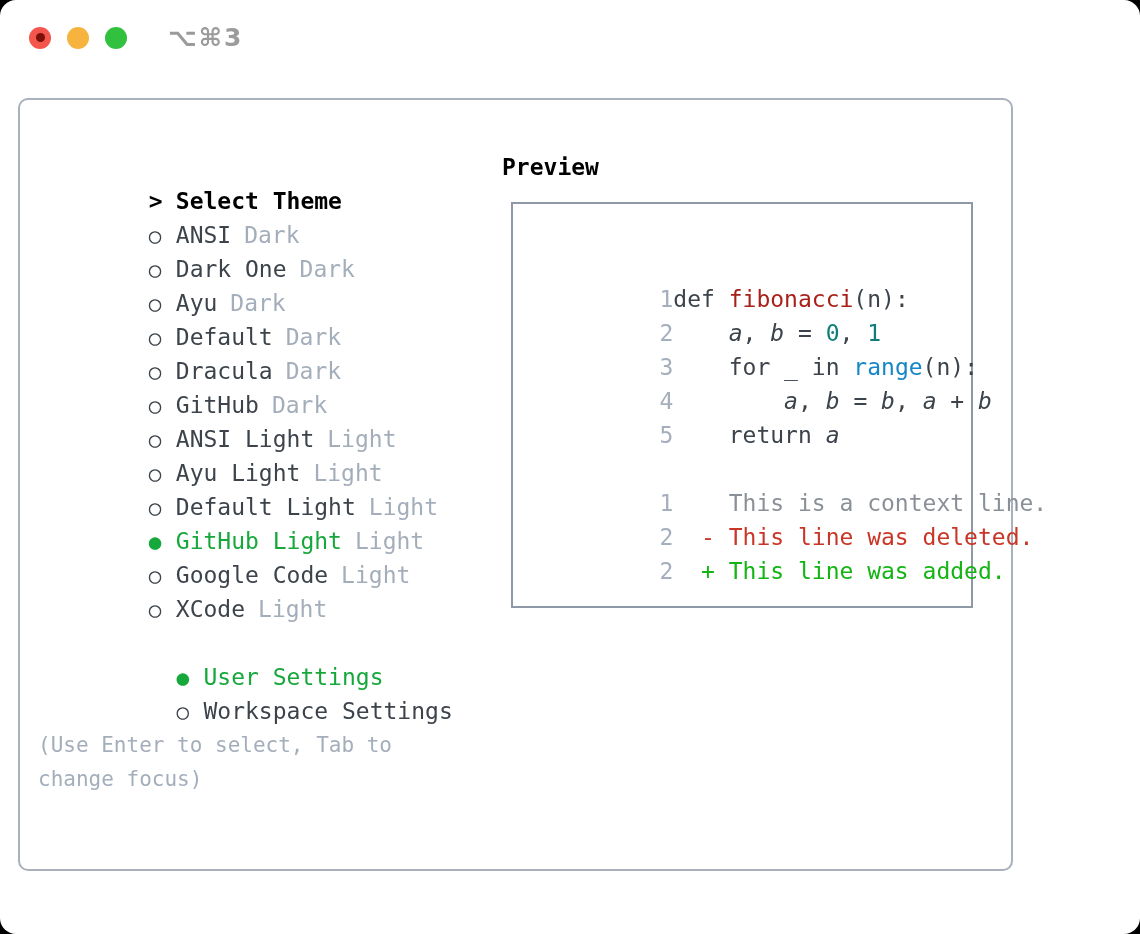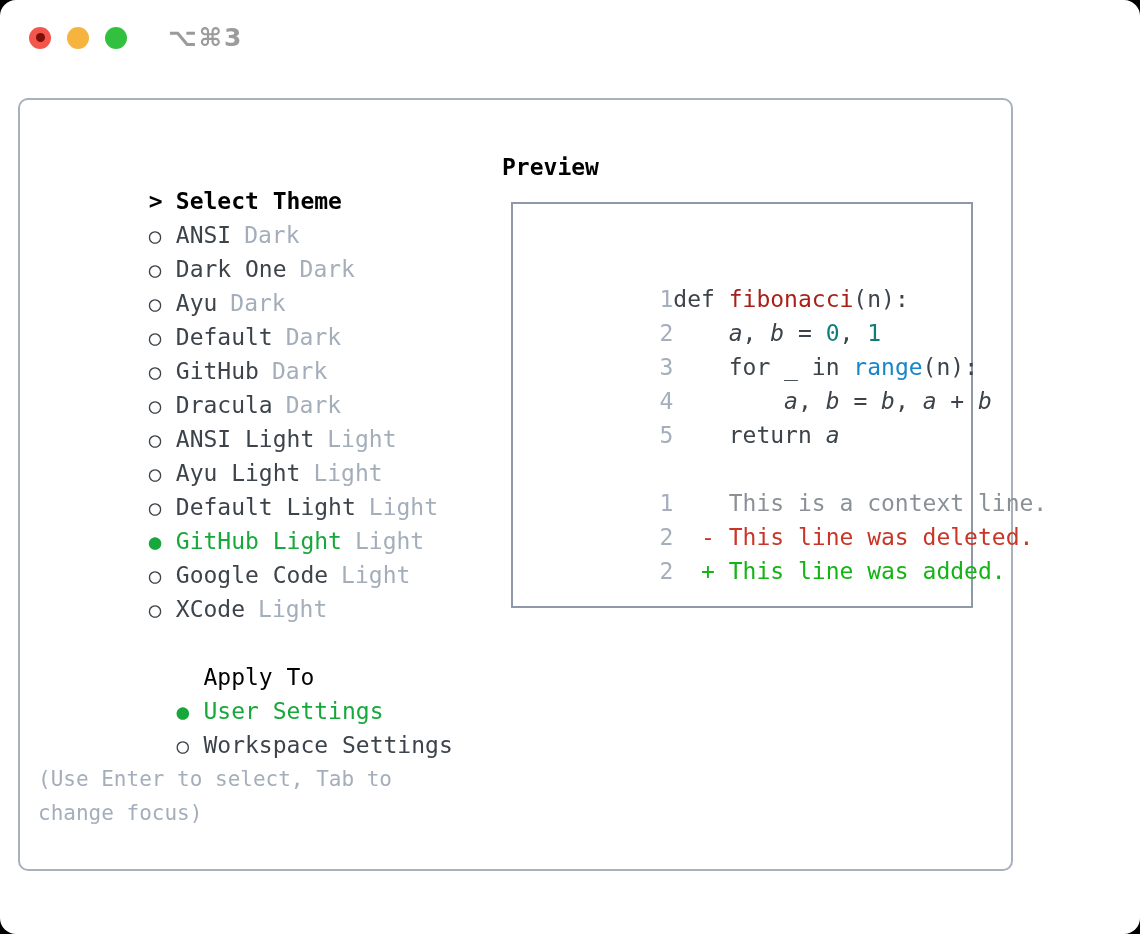--- a/index.html
+++ b/index.html
@@ -104,24 +104,24 @@
       <div class="row option">
         <span class="bullet radio"></span><span class="opt-name">Dark One</span><span class="opt-variant">Dark</span>
       </div>
       <div class="row option">
         <span class="bullet radio"></span><span class="opt-name">Ayu</span><span class="opt-variant">Dark</span>
       </div>
       <div class="row option">
         <span class="bullet radio"></span><span class="opt-name">Default</span><span class="opt-variant">Dark</span>
       </div>
       <div class="row option">
-        <span class="bullet radio"></span><span class="opt-name">GitHub</span><span class="opt-variant">Dark</span>
+        <span class="bullet radio"></span><span class="opt-name">Dracula</span><span class="opt-variant">Dark</span>
       </div>
       <div class="row option">
-        <span class="bullet radio"></span><span class="opt-name">Dracula</span><span class="opt-variant">Dark</span>
+        <span class="bullet radio"></span><span class="opt-name">GitHub</span><span class="opt-variant">Dark</span>
       </div>
       <div class="row option">
         <span class="bullet radio"></span><span class="opt-name">ANSI Light</span><span class="opt-variant">Light</span>
       </div>
       <div class="row option">
         <span class="bullet radio"></span><span class="opt-name">Ayu Light</span><span class="opt-variant">Light</span>
       </div>
       <div class="row option">
         <span class="bullet radio"></span><span class="opt-name">Default Light</span><span class="opt-variant">Light</span>
       </div>
@@ -129,23 +129,20 @@
         <span class="bullet radio"></span><span class="opt-name">GitHub Light</span><span class="opt-variant">Light</span>
       </div>
       <div class="row option">
         <span class="bullet radio"></span><span class="opt-name">Google Code</span><span class="opt-variant">Light</span>
       </div>
       <div class="row option">
         <span class="bullet radio"></span><span class="opt-name">XCode</span><span class="opt-variant">Light</span>
       </div>
 
       <div class="apply-block">
-        <div class="row">
-          <span class="bullet"></span><span class="header-text apply-header">Apply To</span>
-        </div>
         <div class="row option selected">
           <span class="bullet radio"></span><span class="opt-name">User Settings</span>
         </div>
         <div class="row option">
           <span class="bullet radio"></span><span class="opt-name">Workspace Settings</span>
         </div>
       </div>
 
       <div class="help">(Use Enter to select, Tab to change focus)</div>
     </div>

